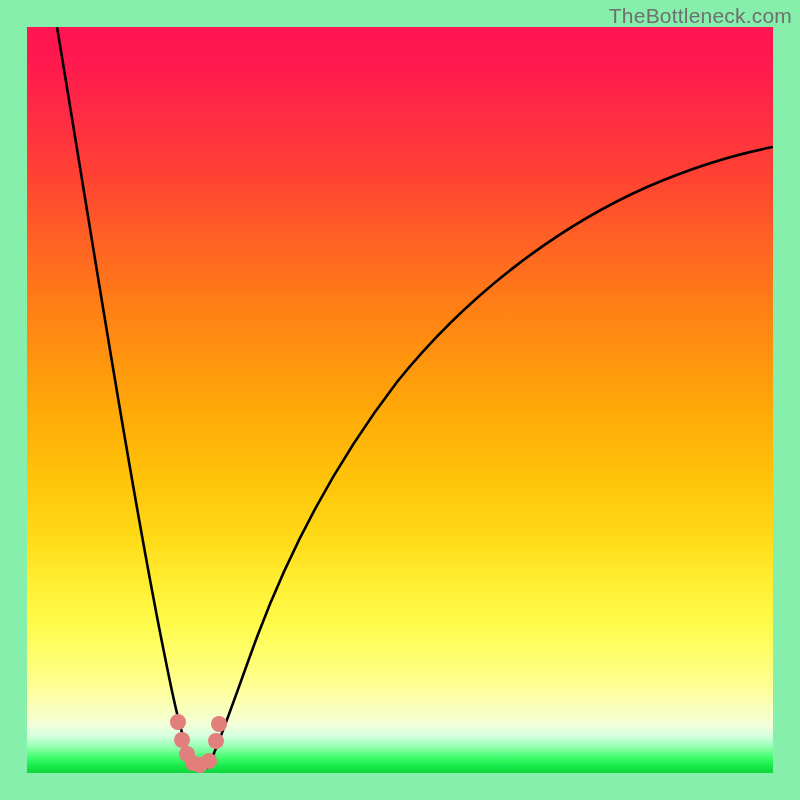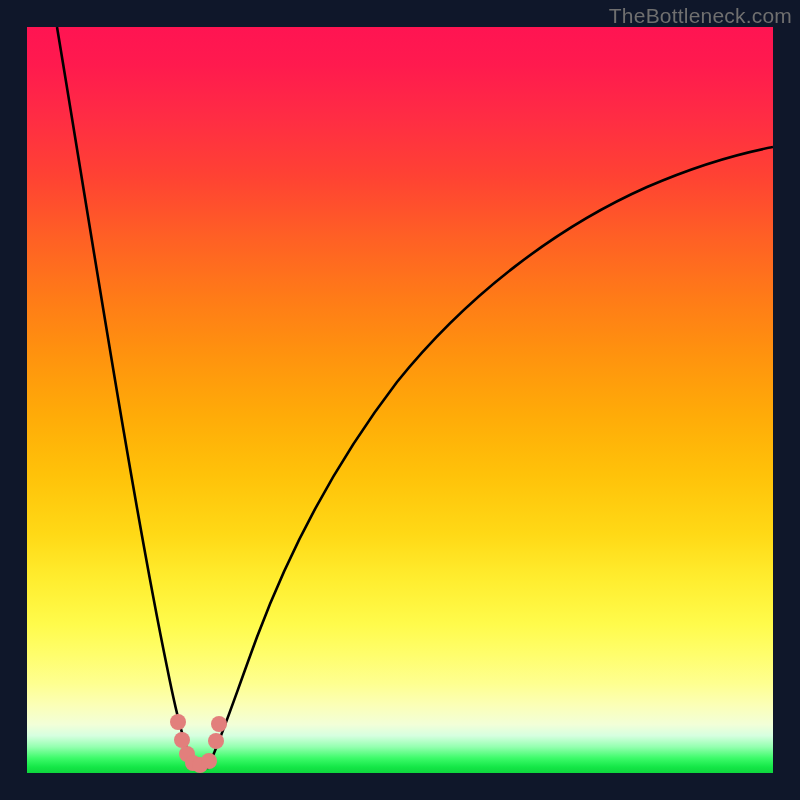--- a/index.html
+++ b/index.html
@@ -8,21 +8,21 @@
     width: 800px;
     height: 800px;
     overflow: hidden;
     background: #000;
     font-family: Arial, Helvetica, sans-serif;
   }
   .frame {
     position: absolute;
     left: 0; top: 0;
     width: 800px; height: 800px;
-    background: #0f172a;
+    background: #86efac;
   }
   .plot {
     position: absolute;
     left: 27px;
     top: 27px;
     width: 746px;
     height: 746px;
     overflow: hidden;
   }
   .gradient {

